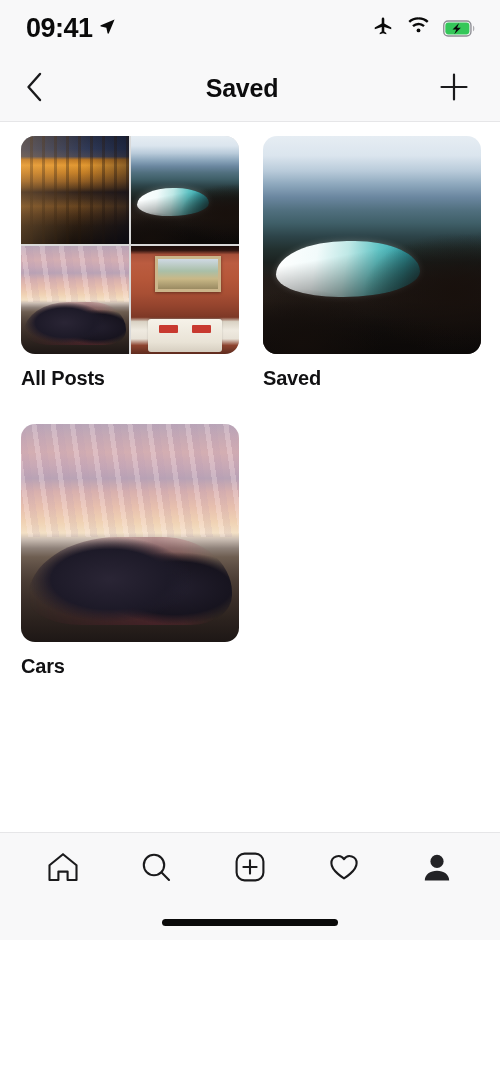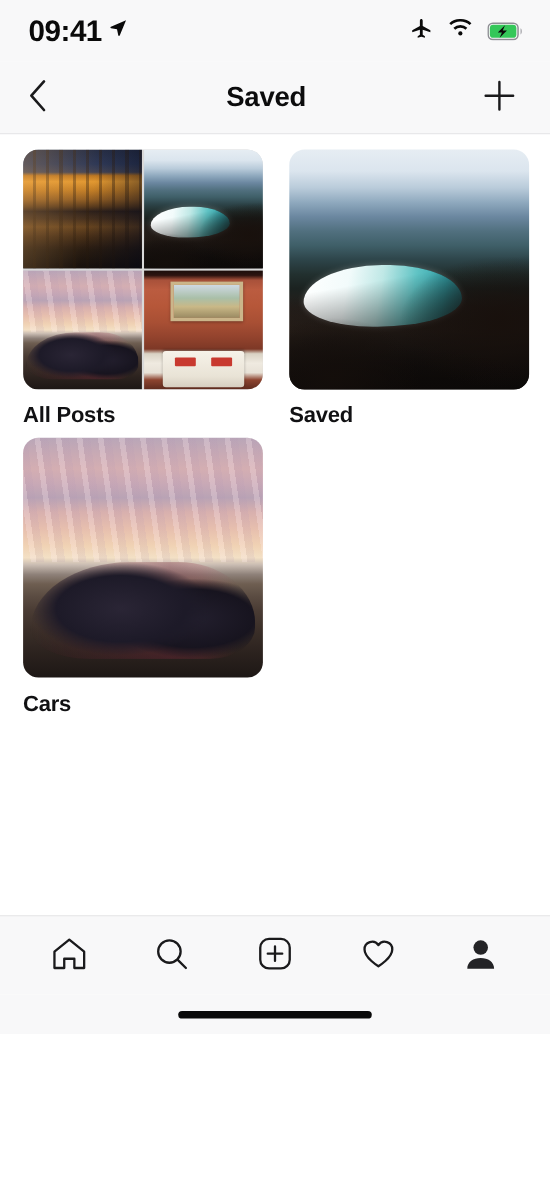--- a/index.html
+++ b/index.html
@@ -115,21 +115,21 @@
   }
   .thumb.single { grid-template-columns: 1fr; }
   .tile { width: 100%; height: 100%; position: relative; overflow: hidden; }
   .collection-label {
     font-size: 20px;
     font-weight: bold;
     color: #111113;
     margin-top: 13px;
     letter-spacing: -0.2px;
   }
-  .cars-card { }
+  .cars-card { margin-top: 26px; }
 
   
   
   .art-building {
     background:
       linear-gradient(180deg,
         #1b2744 0%, #233256 12%, #3a3f55 19%,
         #b9741f 22%, #e0972f 27%, #c07c24 34%,
         #8c5a21 42%, #53361a 48%,
         #241a18 52%, #3c2a1c 58%, #6a4620 65%,

